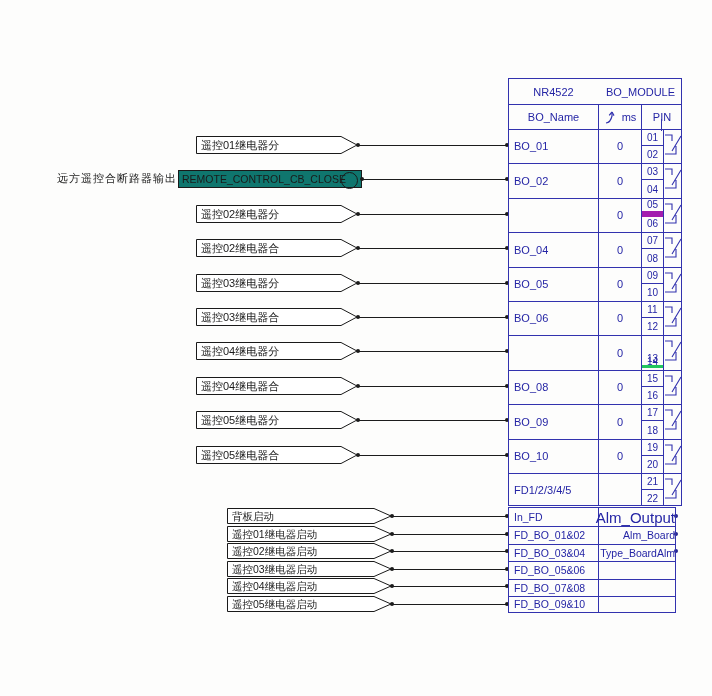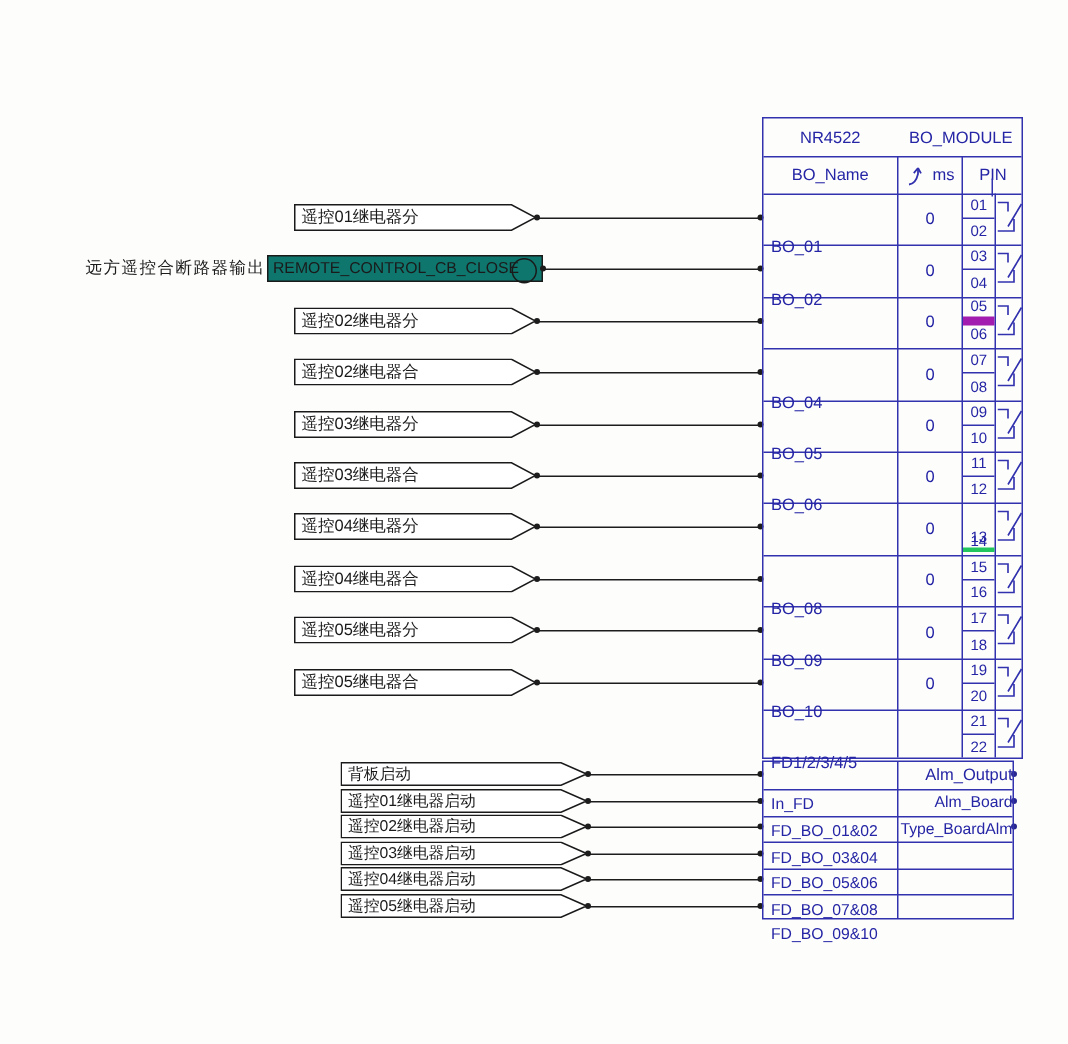--- a/index.html
+++ b/index.html
@@ -5,21 +5,21 @@
   html,body{margin:0;padding:0;background:#fff;}
   .canvas{position:relative;width:712px;height:696px;background:#fdfdfc;
           font-family:"Liberation Sans","DejaVu Sans",sans-serif;overflow:hidden;}
 
   
   .hl,.vl{position:absolute;background:#3232ae;}
   .hl{height:1px;}
   .vl{width:1px;}
   .cell{position:absolute;display:flex;align-items:center;color:#2525a5;font-size:11px;white-space:nowrap;}
   .cell.center{justify-content:center;}
-  .cell.left{padding-left:5px;margin-top:19px;}
+  .cell.left{padding-left:5px;}
   .cell.right{justify-content:flex-end;padding-right:4px;}
   .pin{font-size:10px;}
 
   
   .boxA{position:absolute;left:508px;top:78px;width:174px;height:428px;
         border:1px solid #3232ae;box-sizing:border-box;background:transparent;}
   .boxB{position:absolute;left:508px;top:507px;width:168px;height:106px;
         border:1px solid #3232ae;box-sizing:border-box;}
 
   
@@ -297,21 +297,21 @@
 
   <div class="boxB">
     <div class="vl" style="left:89px;top:0;height:104px"></div>
     <div class="hl" style="left:0;top:18px;width:166px"></div>
     <div class="hl" style="left:0;top:36px;width:166px"></div>
     <div class="hl" style="left:0;top:53px;width:166px"></div>
     <div class="hl" style="left:0;top:71px;width:166px"></div>
     <div class="hl" style="left:0;top:88px;width:166px"></div>
 
     <div class="cell left" style="left:0;top:0;width:88px;height:18px;font-size:10.5px">In_FD</div>
-    <div class="cell right" style="left:90px;top:0;width:76px;height:18px;font-size:11px">Alm_Output</div>
+    <div class="cell right" style="left:90px;top:0;width:76px;height:18px;font-size:15px">Alm_Output</div>
 
     <div class="cell left" style="left:0;top:18px;width:88px;height:18px;font-size:10.5px">FD_BO_01&amp;02</div>
     <div class="cell right" style="left:90px;top:18px;width:76px;height:18px;font-size:10.5px">Alm_Board</div>
 
     <div class="cell left" style="left:0;top:36px;width:88px;height:17px;font-size:10.5px">FD_BO_03&amp;04</div>
     <div class="cell right" style="left:90px;top:36px;width:76px;height:17px;font-size:10.5px">Type_BoardAlm</div>
 
     <div class="cell left" style="left:0;top:53px;width:88px;height:18px;font-size:10.5px">FD_BO_05&amp;06</div>
     <div class="cell right" style="left:90px;top:53px;width:76px;height:18px;font-size:10.5px"></div>
 

